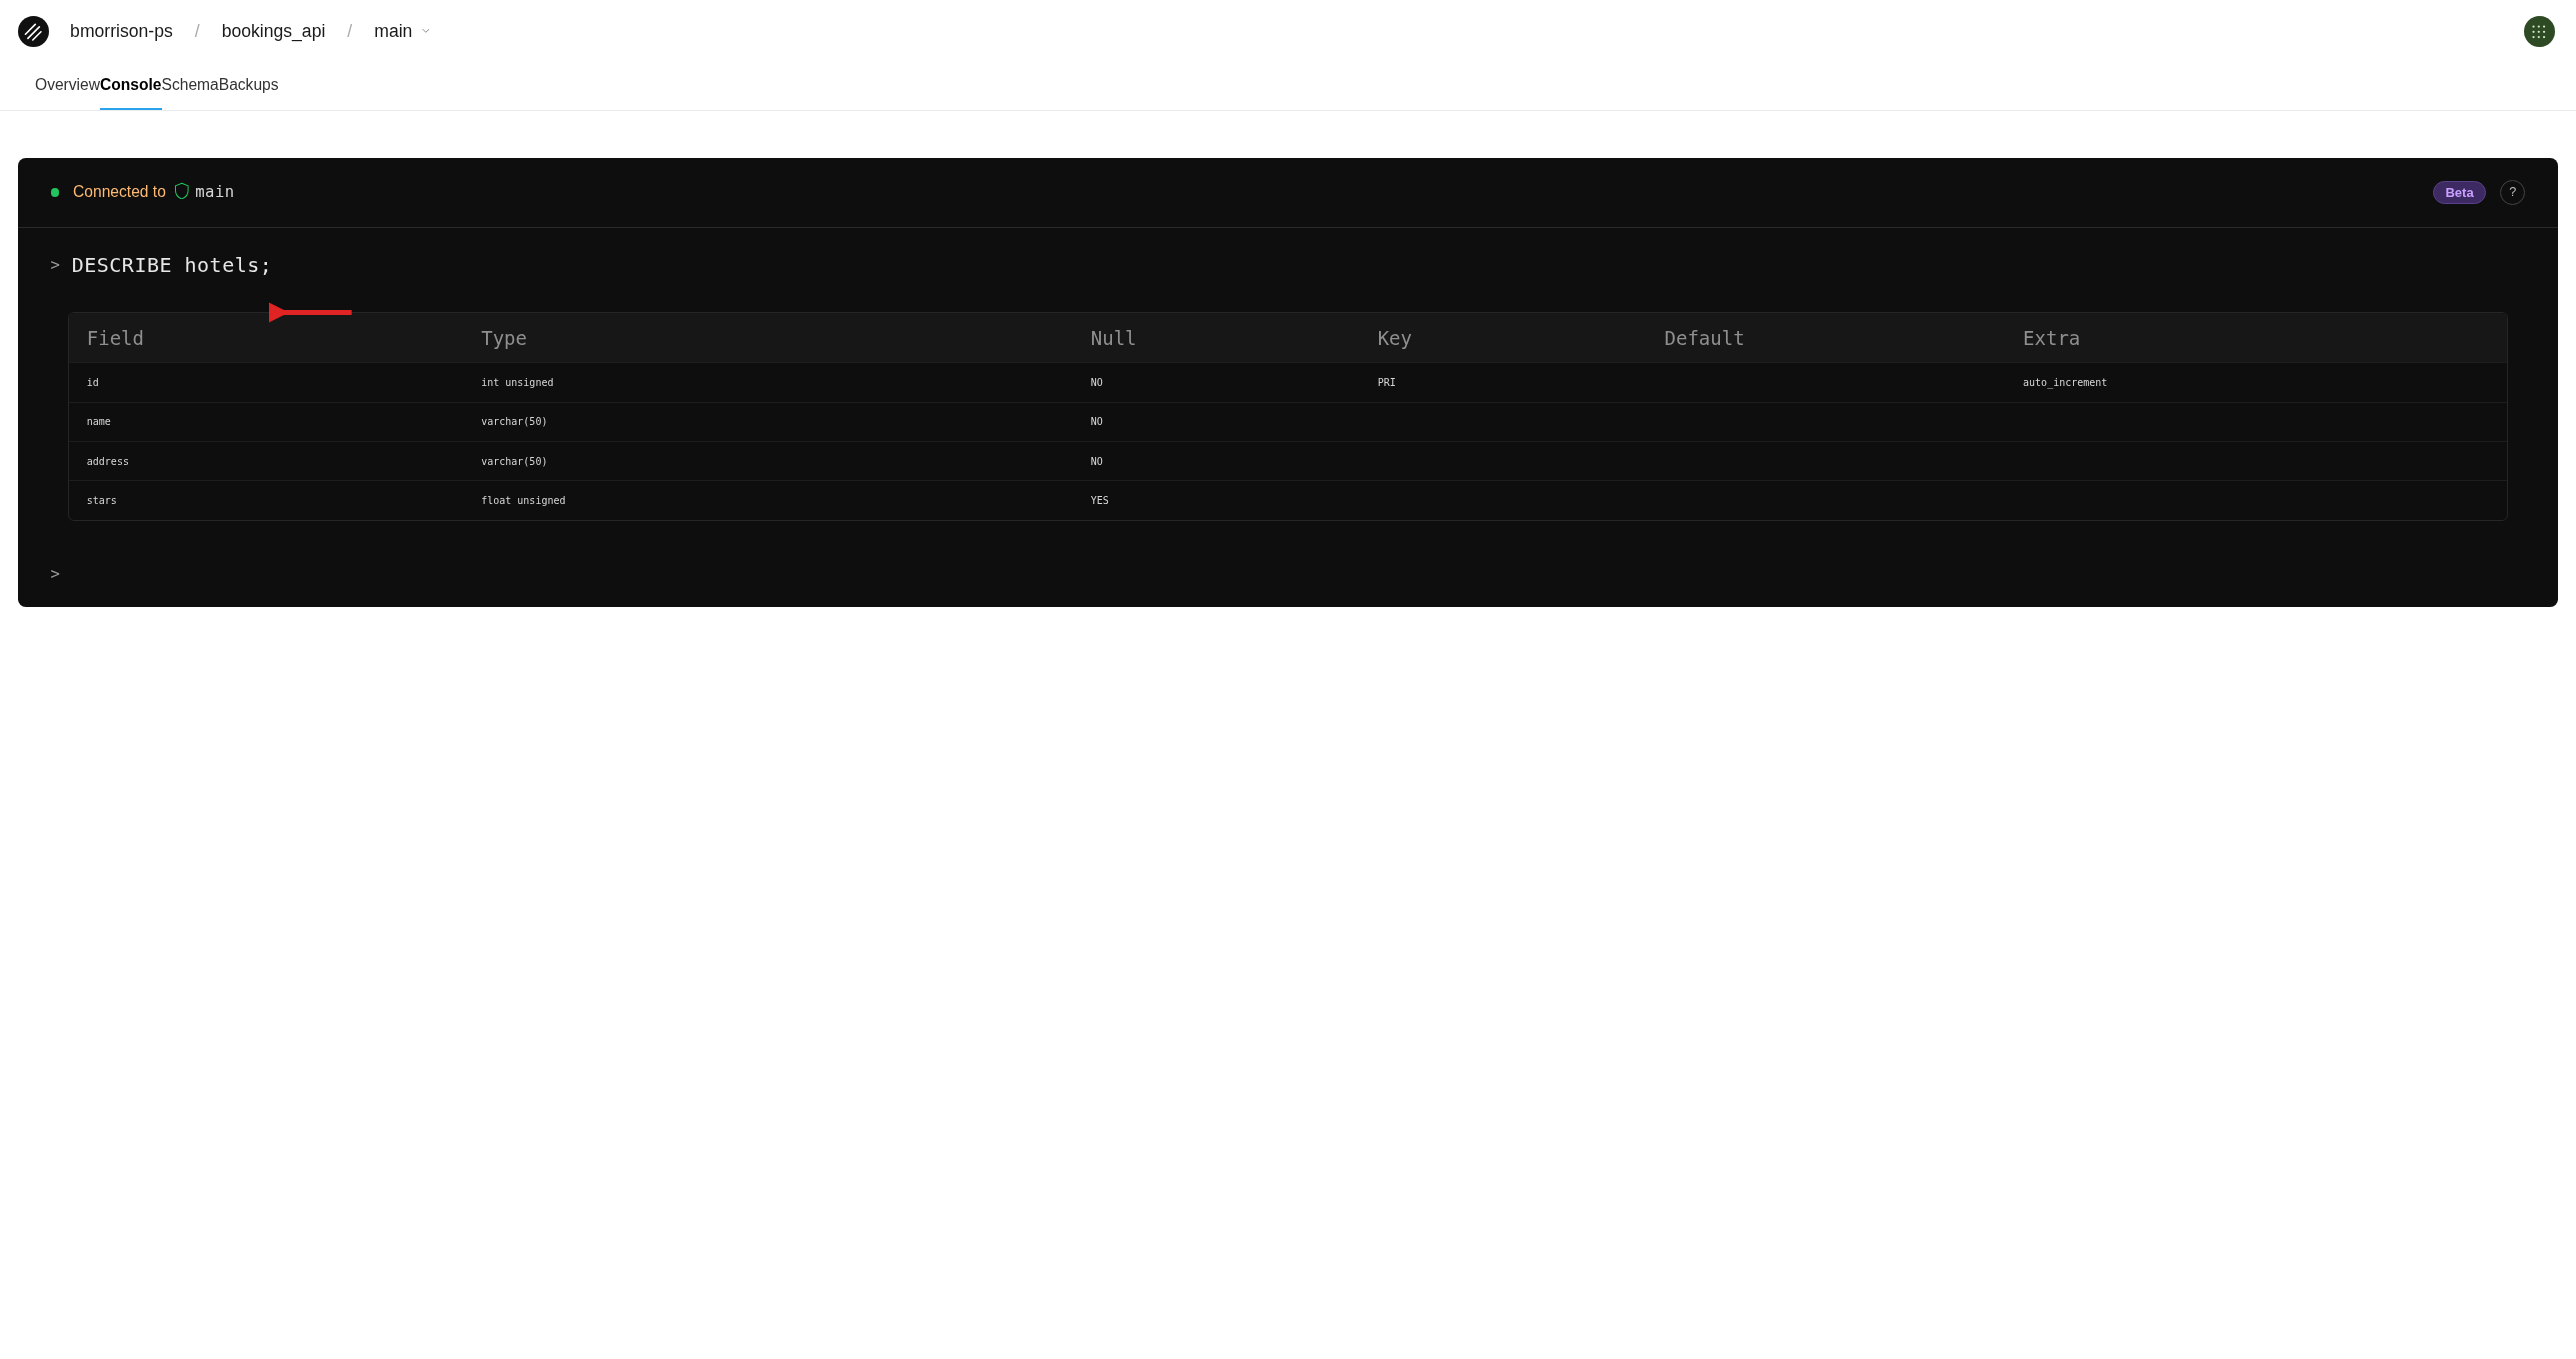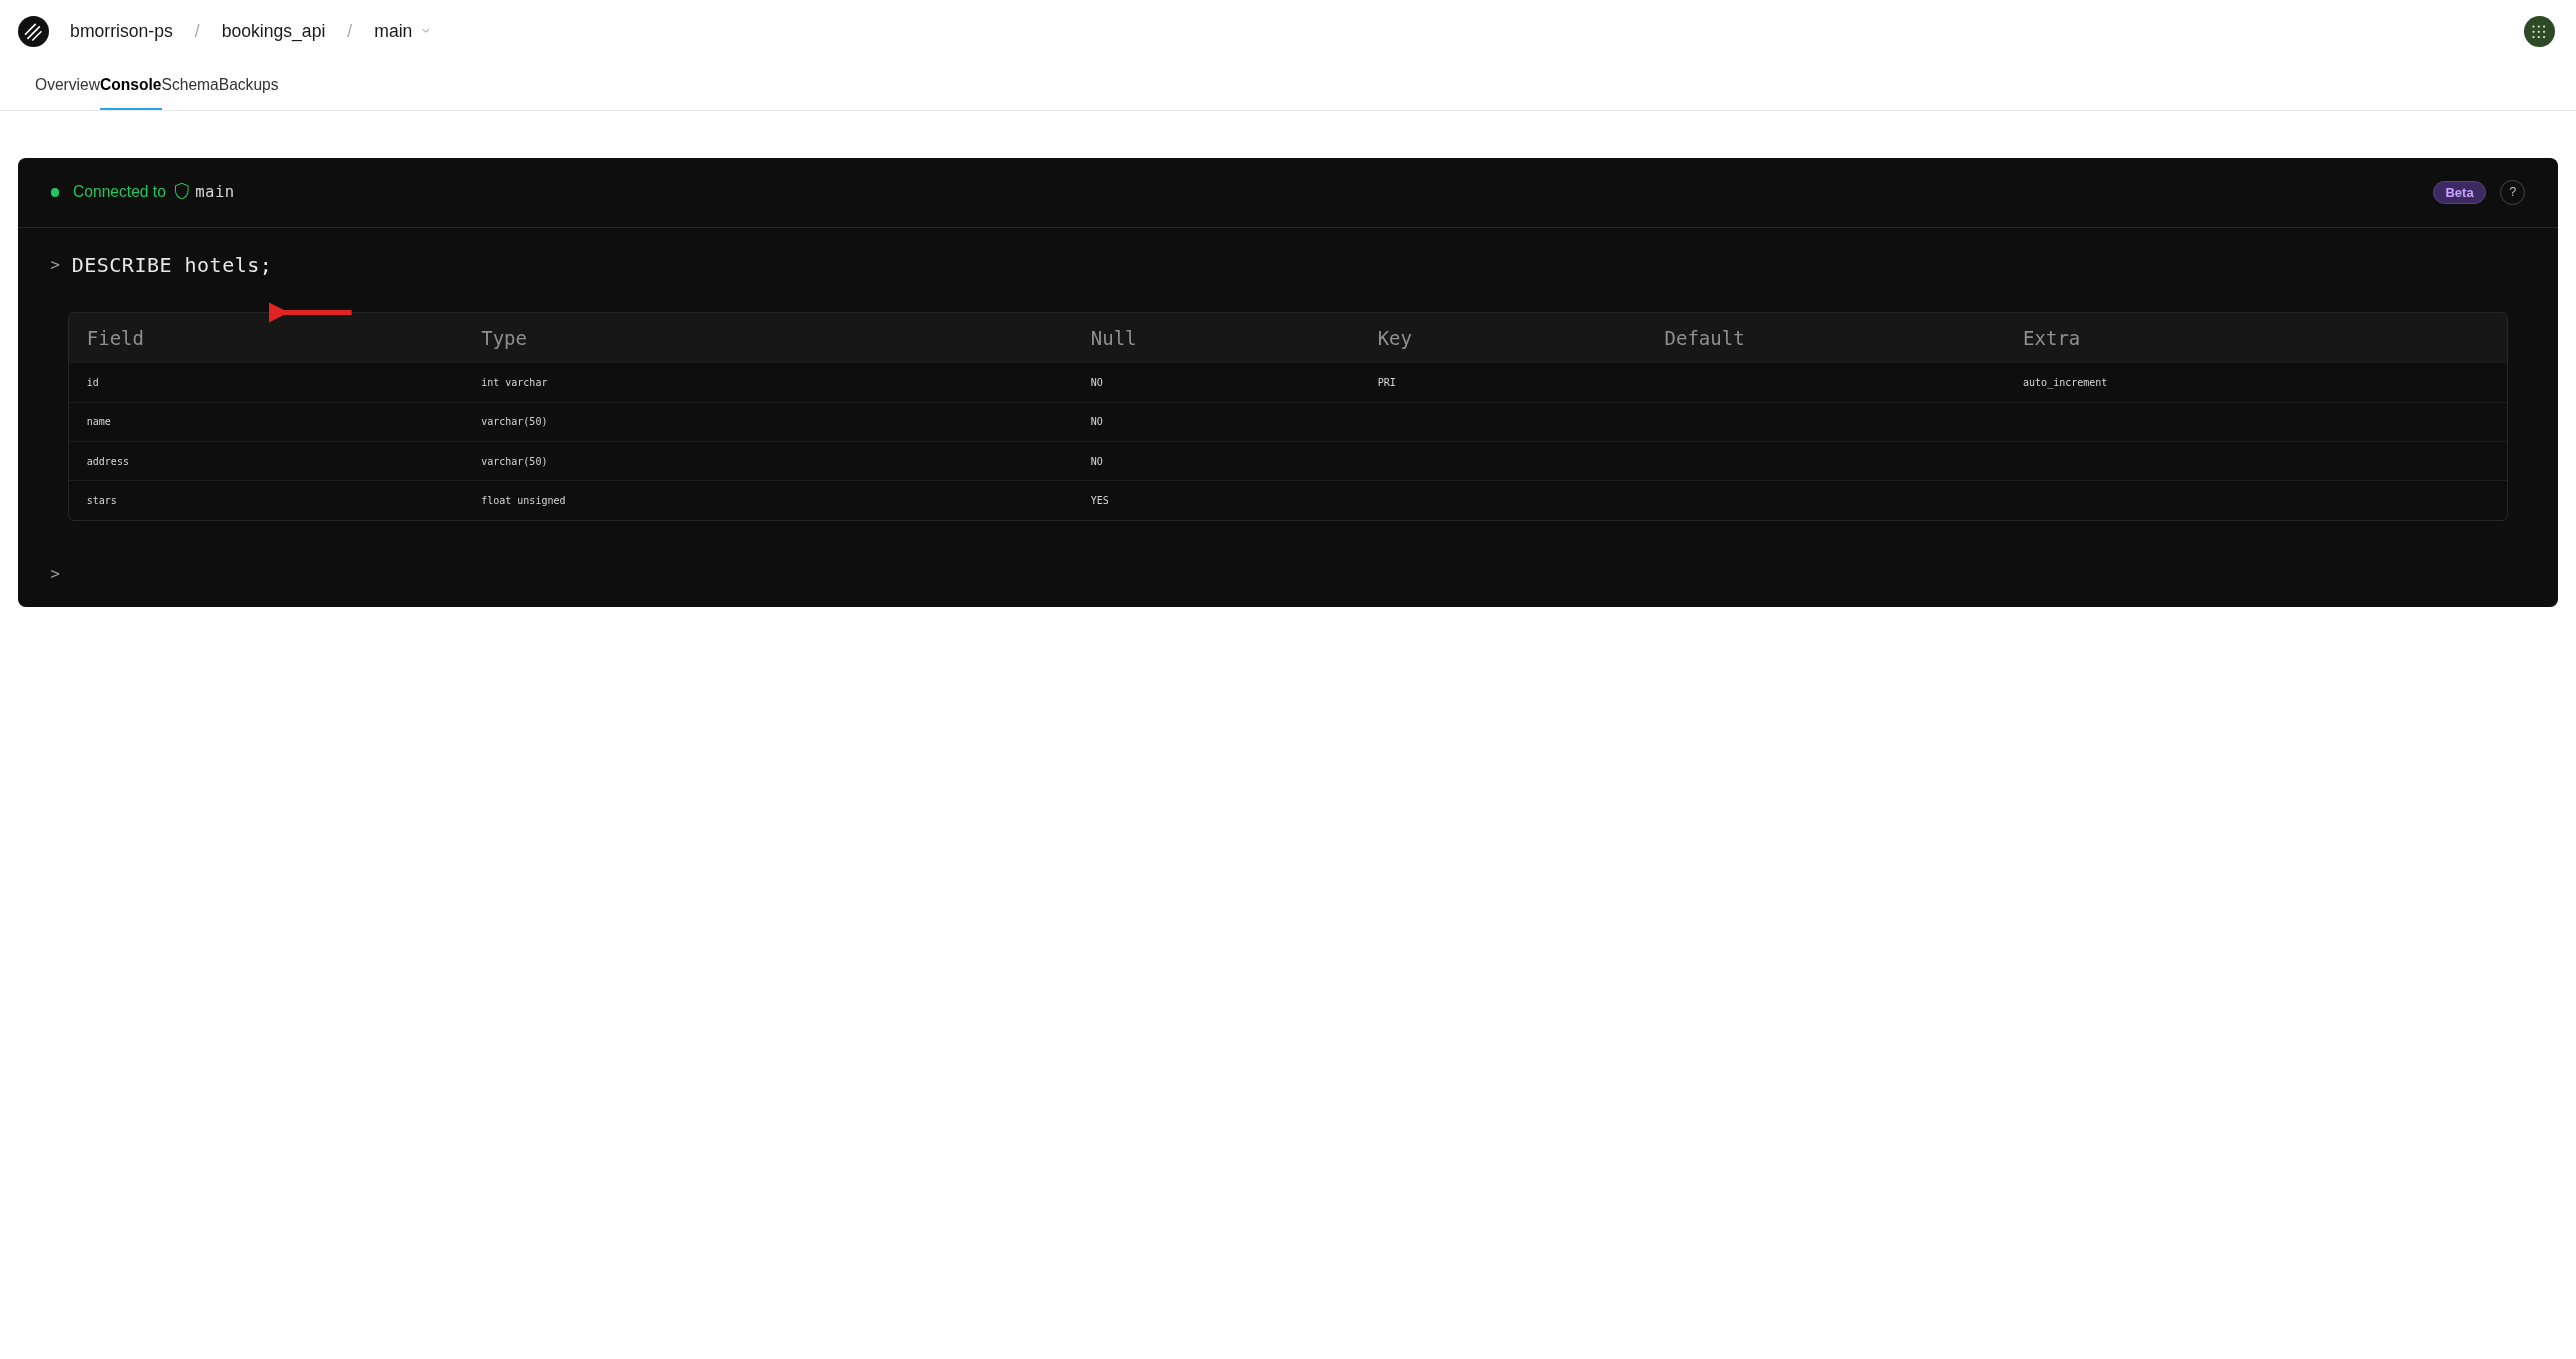--- a/index.html
+++ b/index.html
@@ -60,21 +60,21 @@
     border-radius:7.8px;
     color:#d7d7d7;
     overflow:hidden;
   }
   .console-top {
     display:flex; align-items:center;
     padding: 21.5px 33px;
     border-bottom:1px solid #2a2a2a;
   }
   .dot { width:8.8px; height:8.8px; border-radius:50%; background:#22c55e; margin-right:13.7px; }
-  .connected-label { color:#22c55e; font-size:15.6px; margin-right:7.8px; }
+  .connected-label { color:#fdba74; font-size:15.6px; margin-right:7.8px; }
   .shield { margin-right:5.9px; }
   .branch-name { color:#d7d7d7; letter-spacing: 0.5px; }
   .beta {
     background:#3d2a63; color:#c9a0ff;
     border:1px solid #5a3f8a; border-radius:13.7px;
     padding:2.9px 11.7px; font-size:13px; font-weight:600;
     margin-right:13.7px;
   }
   .help {
     width:25.4px; height:25.4px; border-radius:50%;
@@ -210,21 +210,21 @@
             <div>Field</div>
             <div>Type</div>
             <div>Null</div>
             <div>Key</div>
             <div>Default</div>
             <div>Extra</div>
           </div>
 
           <div class="trow mono">
             <div>id</div>
-            <div>int varchar</div>
+            <div>int unsigned</div>
             <div>NO</div>
             <div>PRI</div>
             <div></div>
             <div>auto_increment</div>
           </div>
           <div class="trow mono">
             <div>name</div>
             <div>varchar(50)</div>
             <div>NO</div>
             <div></div>

